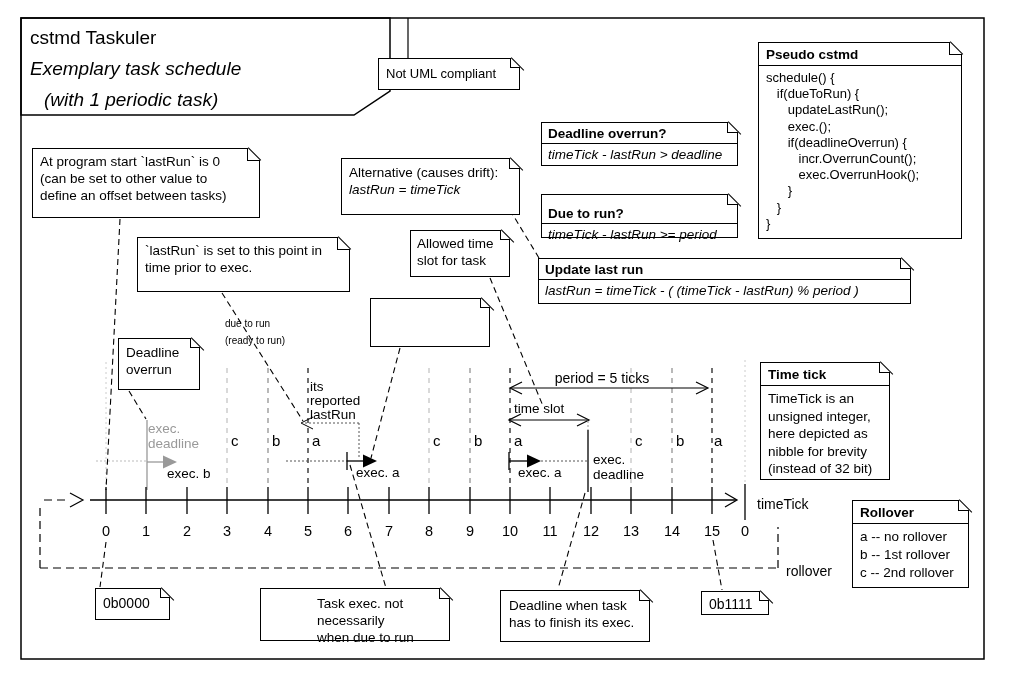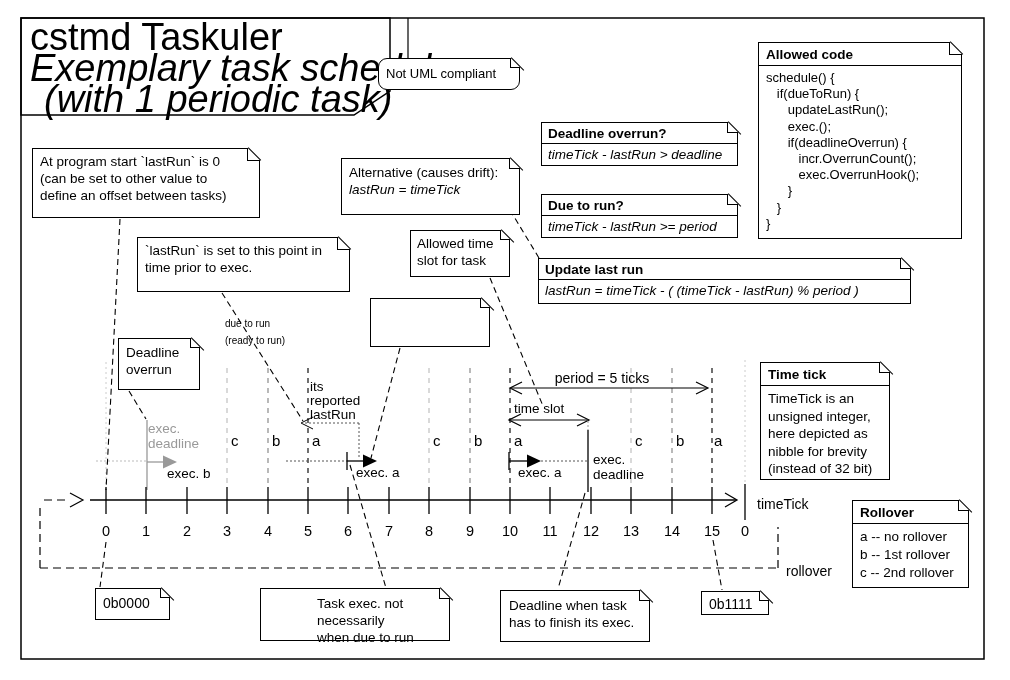--- a/index.html
+++ b/index.html
@@ -10,21 +10,21 @@
   .fold{position:absolute;top:-1.4px;right:-1.4px;width:13px;height:13px;background:#fff;
         border-left:1.4px solid #000;border-bottom:1.4px solid #000;box-sizing:border-box;}
   .fold::after{content:'';position:absolute;left:-0.5px;top:-0.7px;width:18px;height:1.4px;background:#000;
         transform-origin:0 50%;transform:rotate(45deg);}
   .note-title{font-weight:bold;font-size:13.5px;padding:4px 7px 3px 7px;border-bottom:1.3px solid #000;}
   .note-body{font-size:13.5px;line-height:17px;padding:4px 7px;}
   .preline{white-space:pre-line;}
   .pre{white-space:pre;}
   .italic{font-style:italic;}
   .freelabel{position:absolute;z-index:2;font-size:13.5px;line-height:15px;white-space:pre-line;}
-  #title-block{position:absolute;left:30px;top:22px;z-index:2;line-height:31px;font-size:38px;}
+  #title-block{position:absolute;left:30px;top:22px;z-index:2;line-height:31px;font-size:19px;}
   #title-line2,#title-line3{font-style:italic;}
   #title-line3{padding-left:14px;}
   .gray{color:#999;}
 </style>
 </head>
 <body>
 
 <svg id="overlay" width="1010" height="680" viewBox="0 0 1010 680">
 
   <rect x="21" y="18" width="963" height="641" fill="none" stroke="#000" stroke-width="1.5"></rect>
@@ -172,28 +172,28 @@
     <line x1="106" y1="542" x2="100" y2="587"></line>
   </g>
 </svg>
 
 <div id="title-block">
   <div id="title-line1">cstmd Taskuler</div>
   <div id="title-line2">Exemplary task schedule</div>
   <div id="title-line3">(with 1 periodic task)</div>
 </div>
 
-<div class="note" style="left:378px;top:58px;width:142px;height:32px;border-radius:9px;">
+<div class="note" style="left:378px;top:58px;width:142px;height:32px;">
   <span class="fold" style="width:10px;height:10px;"></span>
   <div class="note-body" style="padding:6px 7px;font-size:13px;">Not UML compliant</div>
 </div>
 
 <div class="note" style="left:758px;top:42px;width:204px;height:197px;">
   <span class="fold"></span>
-  <div class="note-title">Allowed code</div>
+  <div class="note-title">Pseudo cstmd</div>
   <div class="note-body pre" style="font-size:13px;line-height:16.2px;">schedule() {
    if(dueToRun) {
       updateLastRun();
       exec.();
       if(deadlineOverrun) {
          incr.OverrunCount();
          exec.OverrunHook();
       }
    }
 }</div>
@@ -207,21 +207,21 @@
 </div>
 
 <div class="note" style="left:541px;top:122px;width:197px;height:44px;">
   <span class="fold" style="width:11px;height:11px;"></span>
   <div class="note-title" style="padding:3px 6px 2px 6px;">Deadline overrun?</div>
   <div class="note-body italic" style="padding:2px 6px;">timeTick - lastRun &gt; deadline</div>
 </div>
 
 <div class="note" style="left:541px;top:194px;width:197px;height:44px;">
   <span class="fold" style="width:11px;height:11px;"></span>
-  <div class="note-title" style="padding:3px 6px 2px 6px;">Due to run?</div>
+  <div class="note-title" style="padding:3px 6px 2px 6px;margin-top:8px;">Due to run?</div>
   <div class="note-body italic" style="padding:2px 6px;">timeTick - lastRun &gt;= period</div>
 </div>
 
 <div class="note" style="left:341px;top:158px;width:179px;height:57px;">
   <span class="fold" style="width:11px;height:11px;"></span>
   <div class="note-body" style="padding:5px 7px 0 7px;">Alternative (causes drift):</div>
   <div class="note-body italic" style="padding:0 7px;">lastRun = timeTick</div>
 </div>
 
 <div class="note" style="left:538px;top:258px;width:373px;height:46px;">

